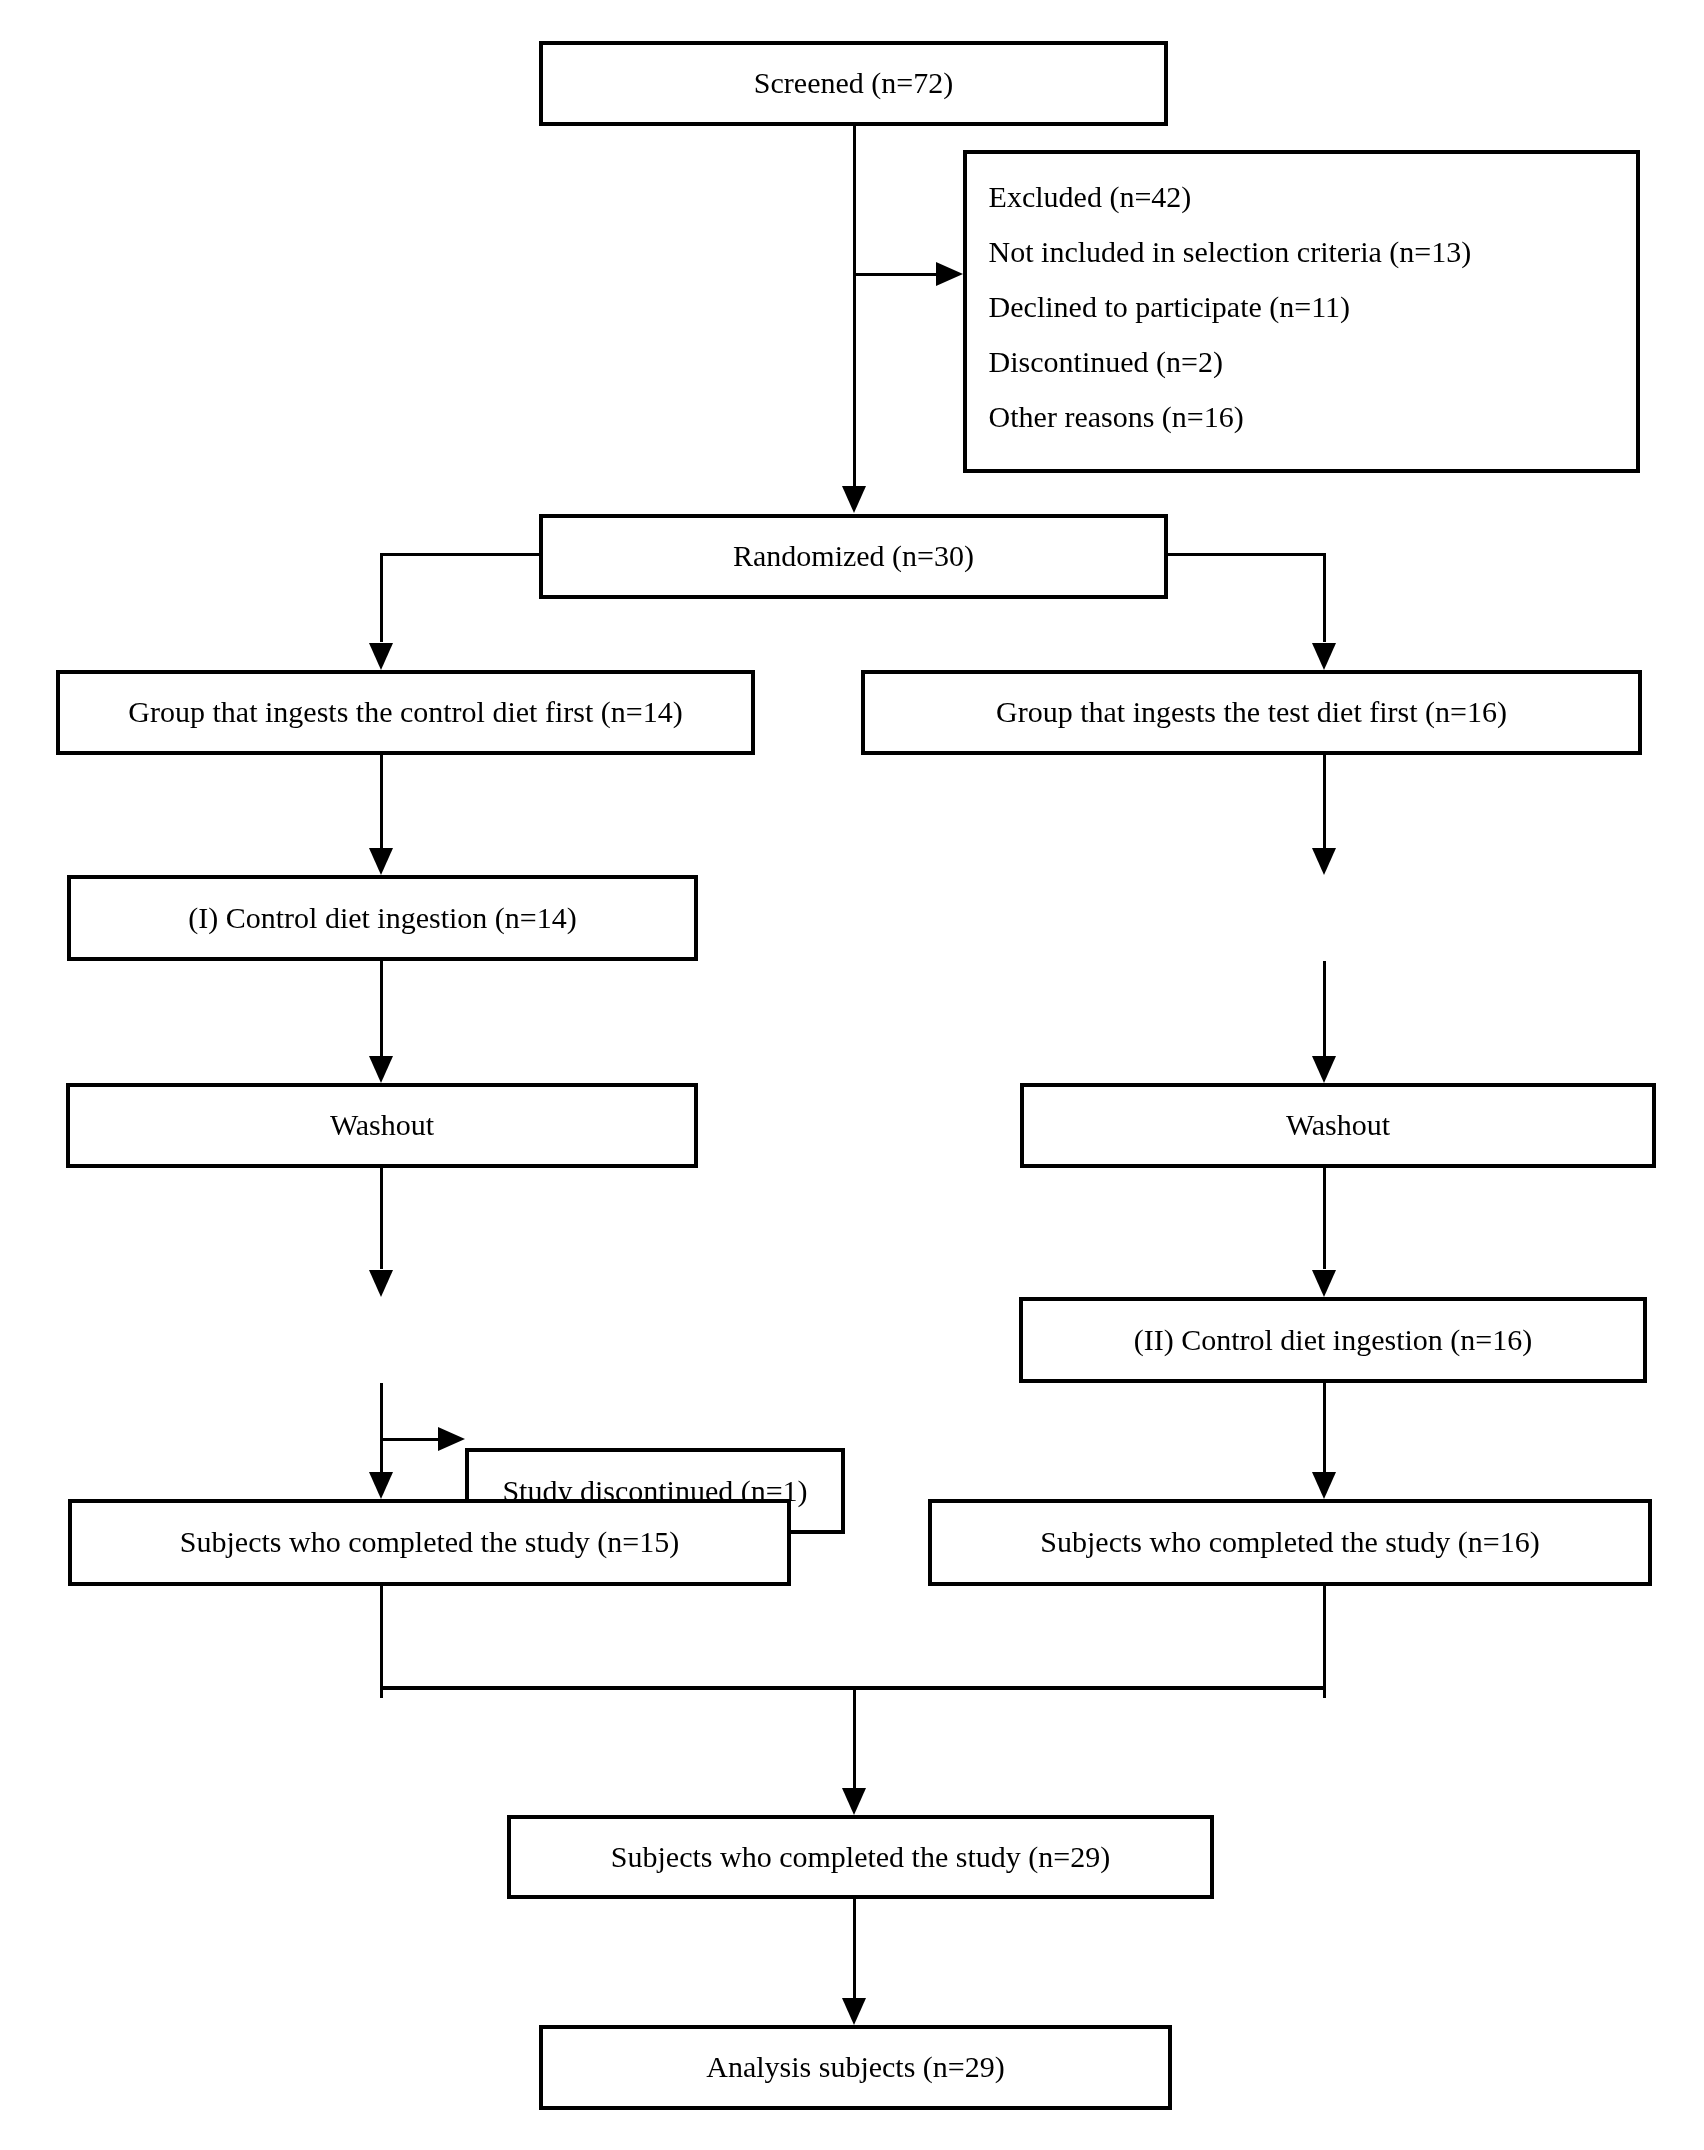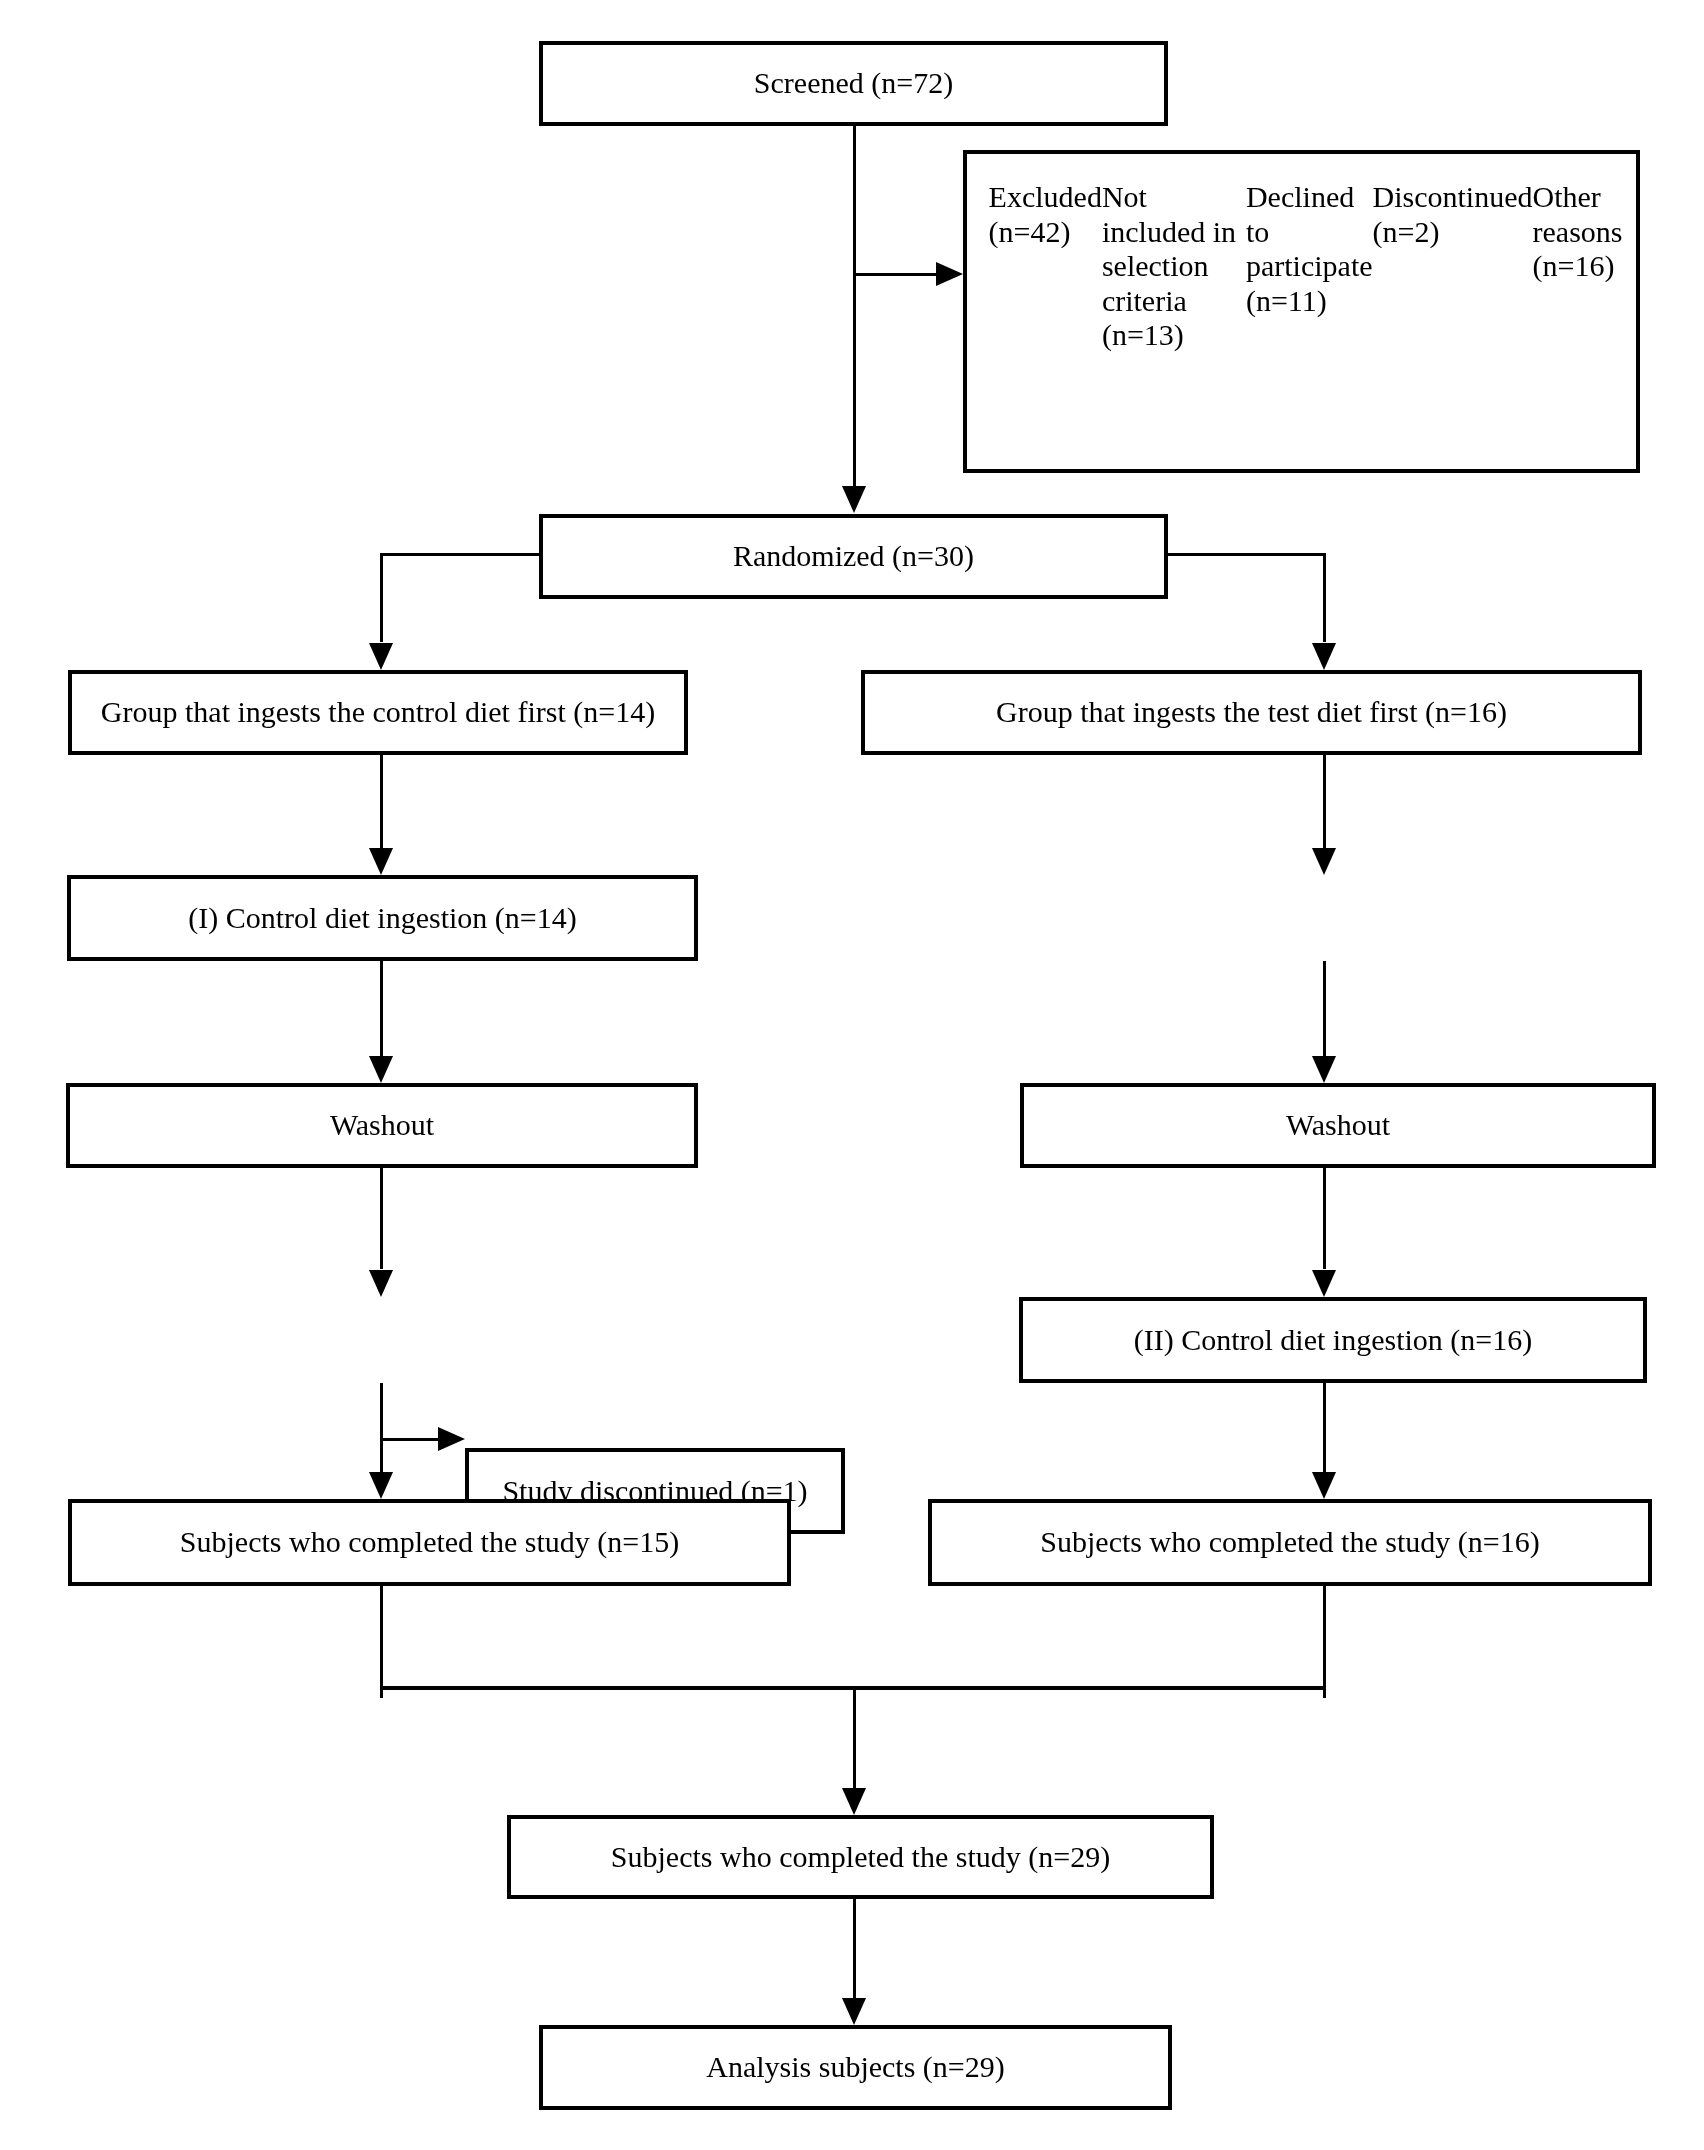--- a/index.html
+++ b/index.html
@@ -27,21 +27,21 @@
     justify-content: center;
     text-align: center;
     font-size: 30px;
     line-height: 1.15;
   }
   .box .lbl {
     display: block;
     padding: 0 6.8px;
   }
   .box.excluded {
-    flex-direction: row;
+    flex-direction: column;
     align-items: flex-start;
     justify-content: space-between;
     text-align: left;
     padding: 26px 13.5px 35px 21.6px;
   }
   .box.excluded .lbl {
     padding: 0;
   }
   .vline {
     position: absolute;
@@ -87,21 +87,21 @@
     <span class="lbl">Not included in selection criteria (n=13)</span>
     <span class="lbl">Declined to participate (n=11)</span>
     <span class="lbl">Discontinued (n=2)</span>
     <span class="lbl">Other reasons (n=16)</span>
   </div>
 
   <div class="box" style="left:539px;top:514px;width:629px;height:85px">
     <span class="lbl">Randomized (n=30)</span>
   </div>
 
-  <div class="box" style="left:68px;top:670px;width:620px;height:85px">
+  <div class="box" style="left:56px;top:670px;width:699px;height:85px">
     <span class="lbl">Group that ingests the control diet first (n=14)</span>
   </div>
 
   <div class="box" style="left:861px;top:670px;width:781px;height:85px">
     <span class="lbl">Group that ingests the test diet first (n=16)</span>
   </div>
 
   <div class="box" style="left:67px;top:875px;width:631px;height:86px">
     <span class="lbl">(I) Control diet ingestion (n=14)</span>
   </div>

